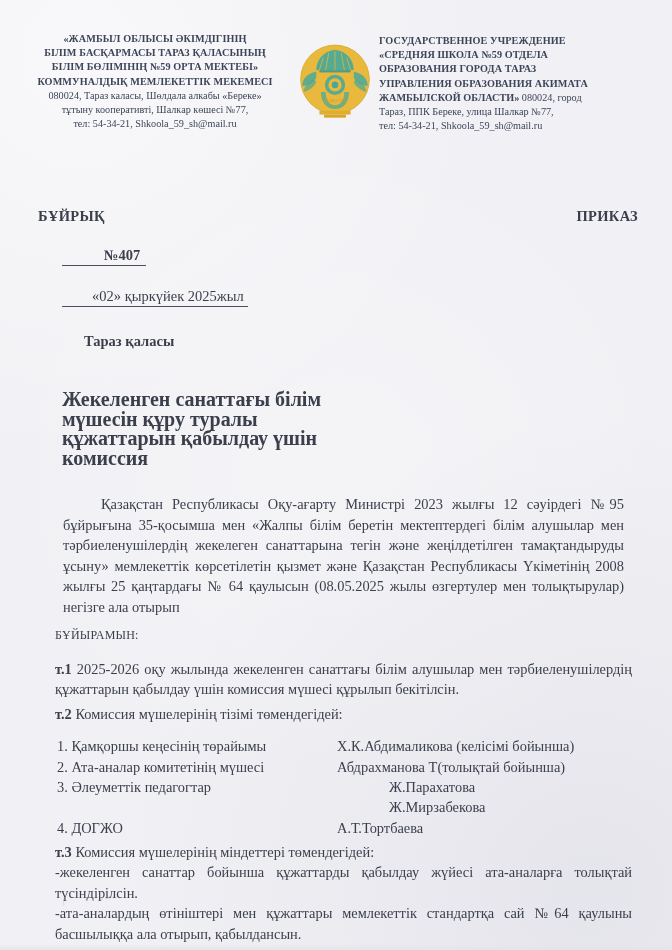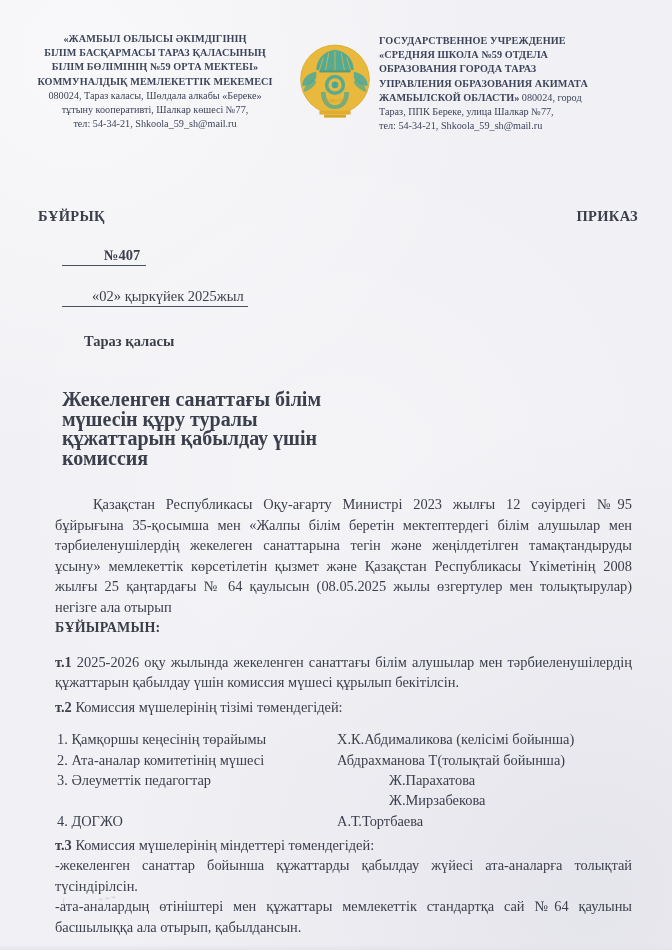--- a/index.html
+++ b/index.html
@@ -128,25 +128,25 @@
   .body {
     position: relative;
     z-index: 2;
     margin: 26px 40px 0 55px;
     font-size: 14.4px;
     line-height: 20.5px;
   }
   .para {
     text-align: justify;
     text-indent: 38px;
-    margin: 0;
+    margin: 8px;
   }
   .cmd {
-    font-weight: bold;
-    font-size: 14px;
+    font-weight: normal;
+    font-size: 12px;
     letter-spacing: .2px;
     margin: 1px 0 0 0;
   }
   .clause {
     text-align: justify;
     margin: 13px 0 0 0;
   }
   .clause.tight { margin-top: 4px; }
   .clause b { font-weight: bold; }
 

